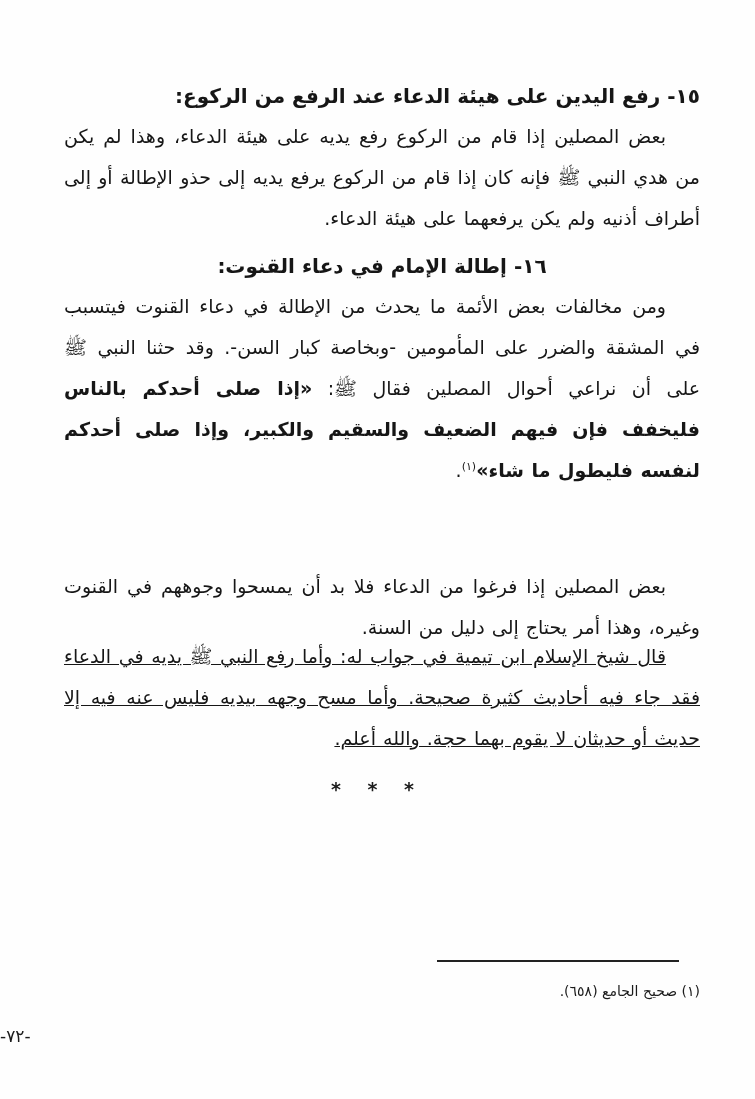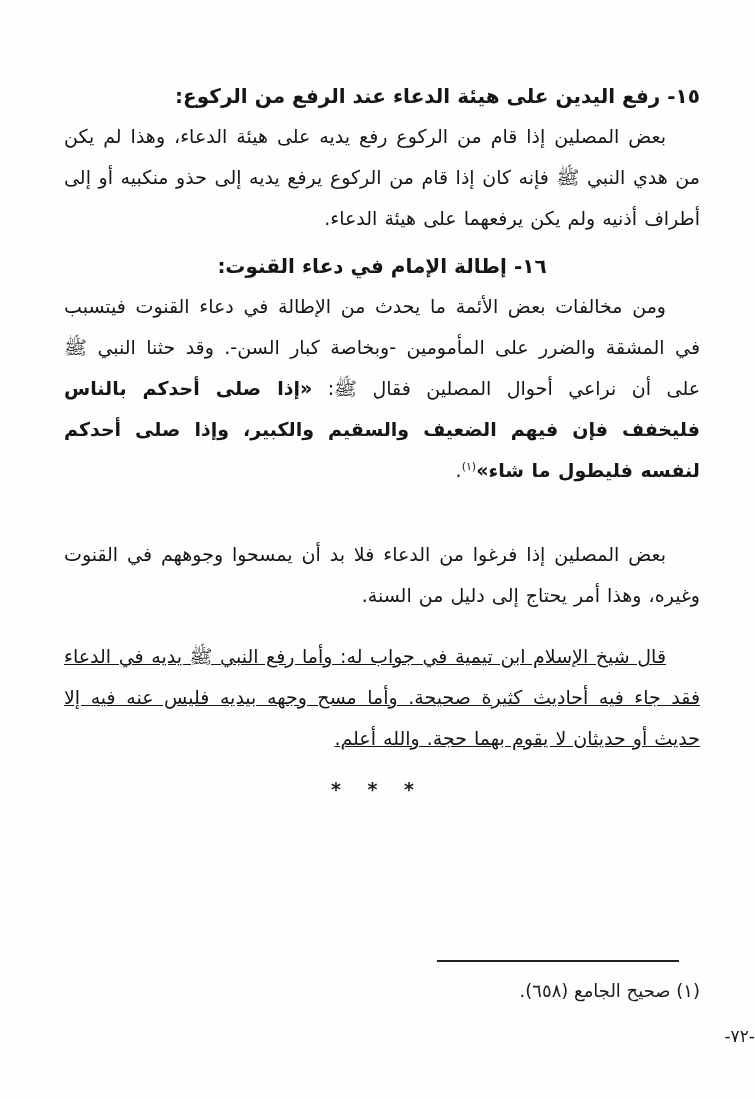--- a/index.html
+++ b/index.html
@@ -61,51 +61,51 @@
     right: 76px;
     width: 242px;
     height: 0;
     border-top: 2px solid #222222;
   }
   .footnote {
     position: absolute;
     top: 974px;
     right: 55px;
     left: 64px;
-    font-size: 18px;
+    font-size: 14px;
     line-height: 34px;
     text-align: right;
     color: #1b1b1b;
   }
   .page-number {
     position: absolute;
     top: 1026px;
     left: 0;
     right: 0;
-    text-align: right;
+    text-align: left;
     font-size: 17px;
     letter-spacing: 1px;
     color: #1b1b1b;
   }
 </style>
 </head>
 <body>
 
 <div class="page">
 
   <div class="block heading" style="top: 76px;">١٥- رفع اليدين على هيئة الدعاء عند الرفع من الركوع:</div>
 
-  <div class="block para" style="top: 116px;">بعض المصلين إذا قام من الركوع رفع يديه على هيئة الدعاء، وهذا لم يكن من هدي النبي ﷺ فإنه كان إذا قام من الركوع يرفع يديه إلى حذو منكبيه أو إلى أطراف أذنيه ولم يكن يرفعهما على هيئة الدعاء.</div>
+  <div class="block para" style="top: 116px;">بعض المصلين إذا قام من الركوع رفع يديه على هيئة الدعاء، وهذا لم يكن من هدي النبي ﷺ فإنه كان إذا قام من الركوع يرفع يديه إلى حذو الإطالة أو إلى أطراف أذنيه ولم يكن يرفعهما على هيئة الدعاء.</div>
 
   <div class="block heading" style="top: 246px; text-align: center;">١٦- إطالة الإمام في دعاء القنوت:</div>
 
   <div class="block para" style="top: 286px;"><span>ومن مخالفات بعض الأئمة ما يحدث من الإطالة في دعاء القنوت فيتسبب في المشقة والضرر على المأمومين -وبخاصة كبار السن-. وقد حثنا النبي ﷺ على أن نراعي أحوال المصلين فقال ﷺ: </span><span class="quote-bold">«إذا صلى أحدكم بالناس فليخفف فإن فيهم الضعيف والسقيم والكبير، وإذا صلى أحدكم لنفسه فليطول ما شاء»</span><span class="fn-ref">(١)</span><span>.</span></div>
 
 
-  <div class="block para" style="top: 534px;">بعض المصلين إذا فرغوا من الدعاء فلا بد أن يمسحوا وجوههم في القنوت وغيره، وهذا أمر يحتاج إلى دليل من السنة.</div>
+  <div class="block para" style="top: 566px;">بعض المصلين إذا فرغوا من الدعاء فلا بد أن يمسحوا وجوههم في القنوت وغيره، وهذا أمر يحتاج إلى دليل من السنة.</div>
 
   <div class="block para" style="top: 636px; text-decoration: underline;">قال شيخ الإسلام ابن تيمية في جواب له: وأما رفع النبي ﷺ يديه في الدعاء فقد جاء فيه أحاديث كثيرة صحيحة. وأما مسح وجهه بيديه فليس عنه فيه إلا حديث أو حديثان لا يقوم بهما حجة. والله أعلم.</div>
 
   <div class="stars" style="top: 778px;">* * *</div>
 
   <div class="footnote-rule"></div>
 
   <div class="footnote">(١) صحيح الجامع (٦٥٨).</div>
 
   <div class="page-number">-٧٢-</div>

